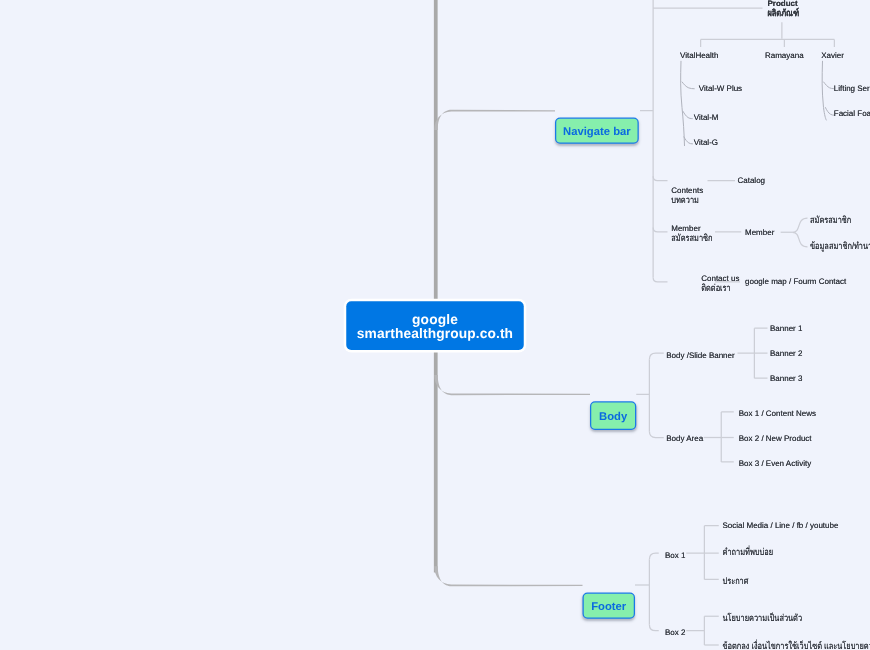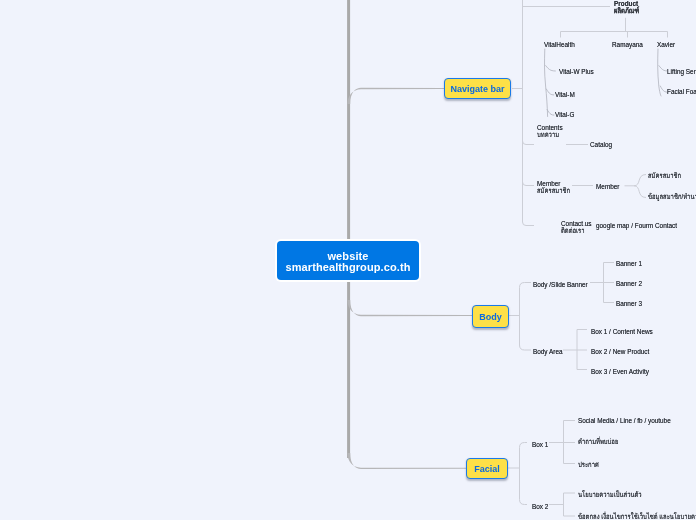--- a/index.html
+++ b/index.html
@@ -9,24 +9,24 @@
   #stage{position:relative;width:696px;height:520px;overflow:hidden;}
   svg.links{position:absolute;left:0;top:0;width:696px;height:520px;}
   *{box-sizing:border-box;}
   .node{position:absolute;white-space:nowrap;}
 
   .root-node{left:277px;top:241px;width:142px;height:39px;background:#0077e4;
     border-radius:4px;box-shadow:0 0 0 2px #fff;color:#fff;font-weight:bold;
     font-size:11px;line-height:10.8px;padding-top:2px;display:flex;flex-direction:column;
     align-items:center;justify-content:center;letter-spacing:0.1px;}
 
-  .lvl1{background:#fde047;border:1.5px solid #1a7ae8;border-radius:4px;
+  .lvl1{background:#86efac;border:1.5px solid #1a7ae8;border-radius:4px;
     color:#0b6ae0;font-weight:bold;font-size:9px;display:flex;
     align-items:center;justify-content:center;
-    box-shadow:0 1.5px 2px rgba(70,80,100,0.38);}
+    box-shadow:0 1.5px 2px rgba(70,80,100,0.38);margin-top:16px;}
 
   .leaf{color:#33373f;font-size:6.4px;line-height:10px;text-shadow:0 0 0.35px rgba(40,44,52,0.9);}
   .leaf.two{line-height:7px;}
   .th{display:inline-block;transform:scaleX(0.8);transform-origin:0 50%;font-size:7.4px;}
 </style>
 </head>
 <body>
 
 <div id="stage">
   <svg class="links" viewBox="0 0 696 520">
@@ -96,30 +96,30 @@
       <path d="M545.7,65.6 C547.2,67.6 549,69.6 551,70.3 C552.4,70.8 553.8,71 555.4,71"></path>
       <path d="M546.3,89 C547.6,91 548.8,93 550.4,94 C551.4,94.6 552.4,94.9 553.8,94.9"></path>
       <path d="M547.1,109.5 C548.3,111.6 549.5,113.4 551,114.3 C552,114.9 552.9,115.1 554,115.1"></path>
       <path d="M658,49 C657.6,62 657.4,72 658.8,86 C659.6,92 660.4,95 661,96"></path>
       <path d="M658.9,65.6 C660.4,67.6 662,69.4 663.6,70.2 C664.6,70.7 665.6,70.9 666.8,70.9"></path>
       <path d="M660.3,86 C661.6,88.6 662.8,90.4 664.4,91.4 C665.4,92 666.5,92.2 667.8,92.2"></path>
     </g>
   </svg>
 
   <div class="node root-node">
-    <div>website</div>
+    <div>google</div>
     <div>smarthealthgroup.co.th</div>
   </div>
 
   <div class="node lvl1" style="left:444px;top:78px;width:67px;height:21px;">Navigate bar</div>
   <div class="node lvl1" style="left:472px;top:305px;width:37px;height:23px;">Body</div>
-  <div class="node lvl1" style="left:466px;top:458px;width:42px;height:21px;">Facial</div>
+  <div class="node lvl1" style="left:466px;top:458px;width:42px;height:21px;">Footer</div>
 
   <div class="node leaf two" style="left:614px;top:0px;font-weight:bold;"><div>Product</div><div class="th">ผลิตภัณฑ์</div></div>
-  <div class="node leaf two" style="left:537px;top:124px;"><div>Contents</div><div class="th">บทความ</div></div>
+  <div class="node leaf two" style="left:537px;top:149px;"><div>Contents</div><div class="th">บทความ</div></div>
   <div class="node leaf two" style="left:537px;top:180px;"><div>Member</div><div class="th">สมัครสมาชิก</div></div>
   <div class="node leaf two" style="left:561px;top:220px;"><div>Contact us</div><div class="th">ติดต่อเรา</div></div>
   <div class="node leaf" style="left:544px;top:40px;">VitalHealth</div>
   <div class="node leaf" style="left:612px;top:40px;">Ramayana</div>
   <div class="node leaf" style="left:657px;top:40px;">Xavier</div>
   <div class="node leaf" style="left:559px;top:67px;">Vital-W Plus</div>
   <div class="node leaf" style="left:555px;top:90px;">Vital-M</div>
   <div class="node leaf" style="left:555px;top:110px;">Vital-G</div>
   <div class="node leaf" style="left:667px;top:67px;">Lifting Serum</div>
   <div class="node leaf" style="left:667px;top:87px;">Facial Foam</div>

